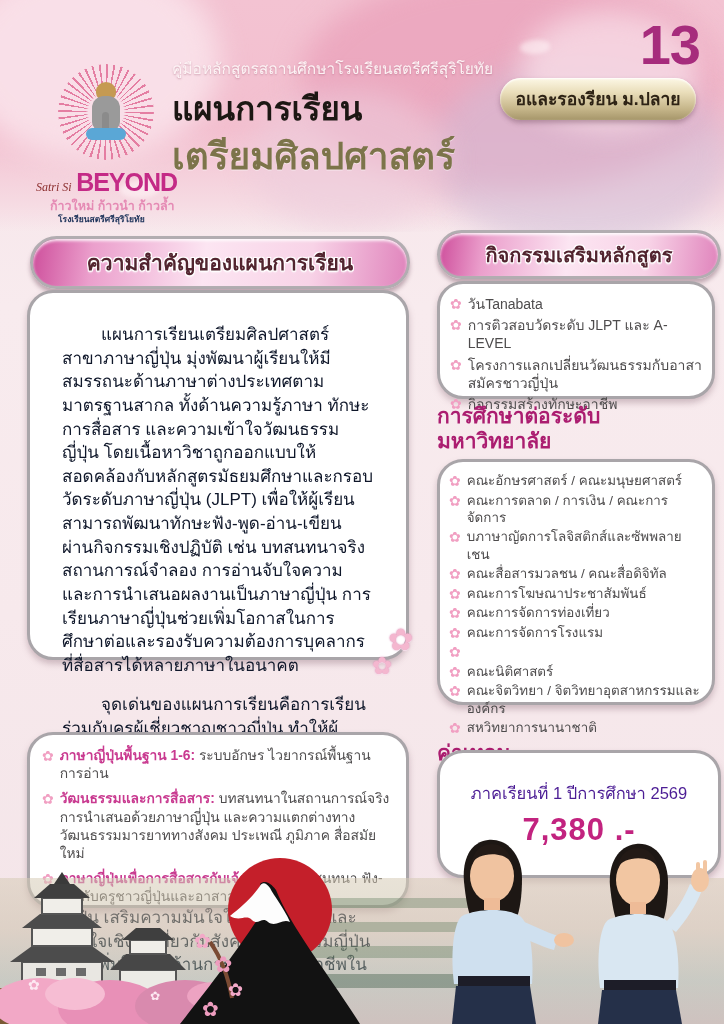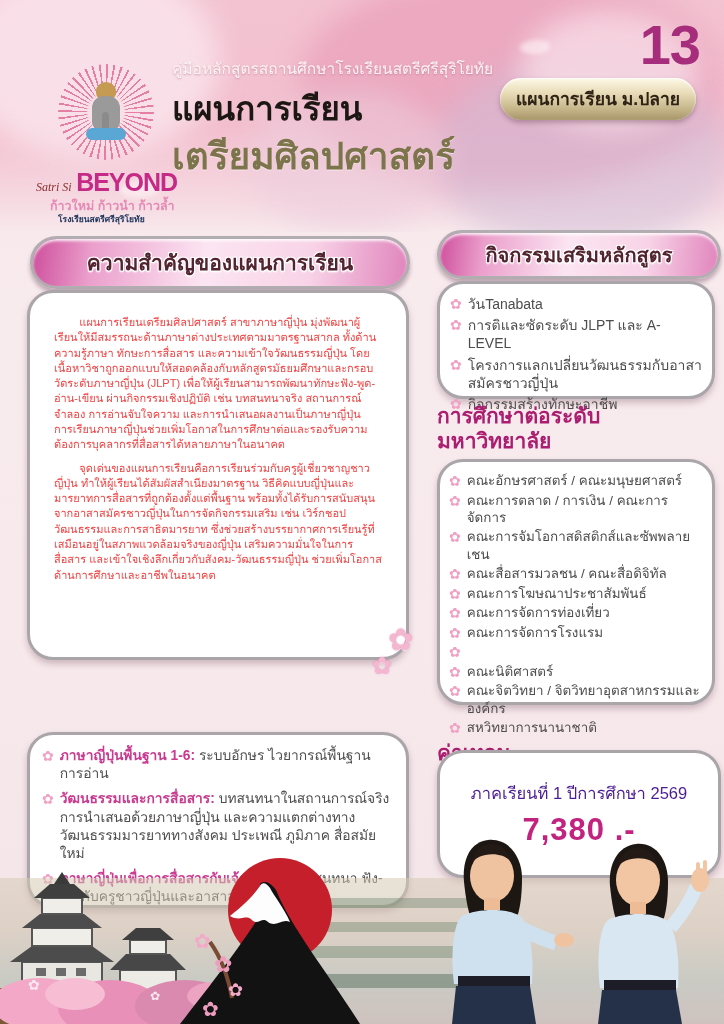--- a/index.html
+++ b/index.html
@@ -51,21 +51,21 @@
   .pill{position:absolute;border-radius:999px;border:3px solid #b2adb1;
         background:linear-gradient(97deg,#ce4f9c 0%,#eb9fcc 16%,#fce5f2 46%,#f8d3e7 74%,#e084bc 100%);
         box-shadow:0 4px 4px rgba(110,70,90,.4),inset 0 2px 3px rgba(255,255,255,.85);
         display:flex;align-items:center;justify-content:center;
         font-weight:bold;color:#52242f;
         text-shadow:-1px -1px 0 #fff,1px -1px 0 #fff,-1px 1px 0 #fff,1px 1px 0 #fff,0 2px 2px rgba(255,255,255,.8);}
   .card{position:absolute;background:#fff;border:3px solid #a9a5a9;border-radius:26px;
         box-shadow:0 4px 6px rgba(130,95,110,.35),inset 0 1px 2px #fff;}
   .pill-importance{left:30px;top:236px;width:374px;height:47px;font-size:21px;}
   .card-importance{left:27px;top:290px;width:382px;height:370px;padding:14px 16px 10px 16px;box-sizing:border-box;}
-  .card-importance p{margin:8px;font-size:11px;line-height:1.39;color:#ef4444;text-indent:2.3em;}
+  .card-importance p{margin:16px;font-size:17px;line-height:1.39;color:#0f172a;text-indent:2.3em;}
   .pill-subjects{left:30px;top:678px;width:374px;height:47px;font-size:20px;}
   .card-subjects{left:27px;top:732px;width:382px;height:176px;padding:12px 14px 10px 12px;box-sizing:border-box;}
   .pill-activities{left:437px;top:230px;width:278px;height:43px;font-size:20px;}
   .card-activities{left:437px;top:281px;width:278px;height:118px;padding:11px 10px 8px 10px;box-sizing:border-box;}
   .uni-heading{position:absolute;left:437px;top:404px;width:278px;text-align:left;
                font-size:21px;font-weight:bold;color:#ab1d70;line-height:1.18;}
   .card-university{left:437px;top:459px;width:278px;height:246px;padding:10px 8px 8px 9px;box-sizing:border-box;}
   .tuition-heading{position:absolute;left:437px;top:716px;width:278px;
                    font-size:21px;font-weight:bold;color:#ab1d70;margin-top:20px;}
   .card-tuition{left:437px;top:750px;width:278px;height:122px;display:flex;flex-direction:column;
@@ -108,21 +108,21 @@
     <div class="blob b5"></div>
     <div class="petal" style="left:120px;top:180px;width:40px;height:18px;"></div>
     <div class="petal" style="left:520px;top:40px;width:30px;height:14px;"></div>
   </div>
 
   <div class="page-num">13</div>
 
   <div class="handbook-line">คู่มือหลักสูตรสถานศึกษาโรงเรียนสตรีศรีสุริโยทัย</div>
   <div class="hero-title">แผนการเรียน</div>
   <div class="hero-sub1">เตรียมศิลปศาสตร์</div>
-  <div class="level-badge">แผนการเรียน ม.ปลาย</div>
+  <div class="level-badge">อและรองรียน ม.ปลาย</div>
 
   <div class="emblem">
     <div class="sunburst"></div>
     <div class="deity">
       <div class="head"></div>
         <div class="body"></div>
         <div class="trunk"></div>
         <div class="cloud"></div>
     </div>
     <div class="brand-row">
@@ -158,21 +158,21 @@
 
   <div class="pill pill-activities">กิจกรรมเสริมหลักสูตร</div>
 
   <div class="card card-activities">
     <div class="li">
       <span class="bullet">✿</span>
       <span class="li-text">วันTanabata</span>
     </div>
     <div class="li">
       <span class="bullet">✿</span>
-      <span class="li-text">การติและซัดระดับ JLPT และ A-LEVEL</span>
+      <span class="li-text">การติวสอบวัดระดับ JLPT และ A-LEVEL</span>
     </div>
     <div class="li">
       <span class="bullet">✿</span>
       <span class="li-text">โครงการแลกเปลี่ยนวัฒนธรรมกับอาสาสมัครชาวญี่ปุ่น</span>
     </div>
     <div class="li">
       <span class="bullet">✿</span>
       <span class="li-text">กิจกรรมสร้างทักษะอาชีพ</span>
     </div>
   </div>
@@ -186,21 +186,21 @@
     <div class="li">
         <span class="bullet">✿</span>
         <span class="li-text">คณะอักษรศาสตร์ / คณะมนุษยศาสตร์</span>
       </div>
     <div class="li">
         <span class="bullet">✿</span>
         <span class="li-text">คณะการตลาด / การเงิน / คณะการจัดการ</span>
       </div>
     <div class="li">
         <span class="bullet">✿</span>
-        <span class="li-text">คณะการจัมโอกาสดิสติกส์และซัพพลายเชน</span>
+        <span class="li-text">บภาษาญัดการโลจิสติกส์และซัพพลายเชน</span>
       </div>
     <div class="li">
         <span class="bullet">✿</span>
         <span class="li-text">คณะสื่อสารมวลชน / คณะสื่อดิจิทัล</span>
       </div>
     <div class="li">
         <span class="bullet">✿</span>
         <span class="li-text">คณะการโฆษณาประชาสัมพันธ์</span>
       </div>
     <div class="li">

